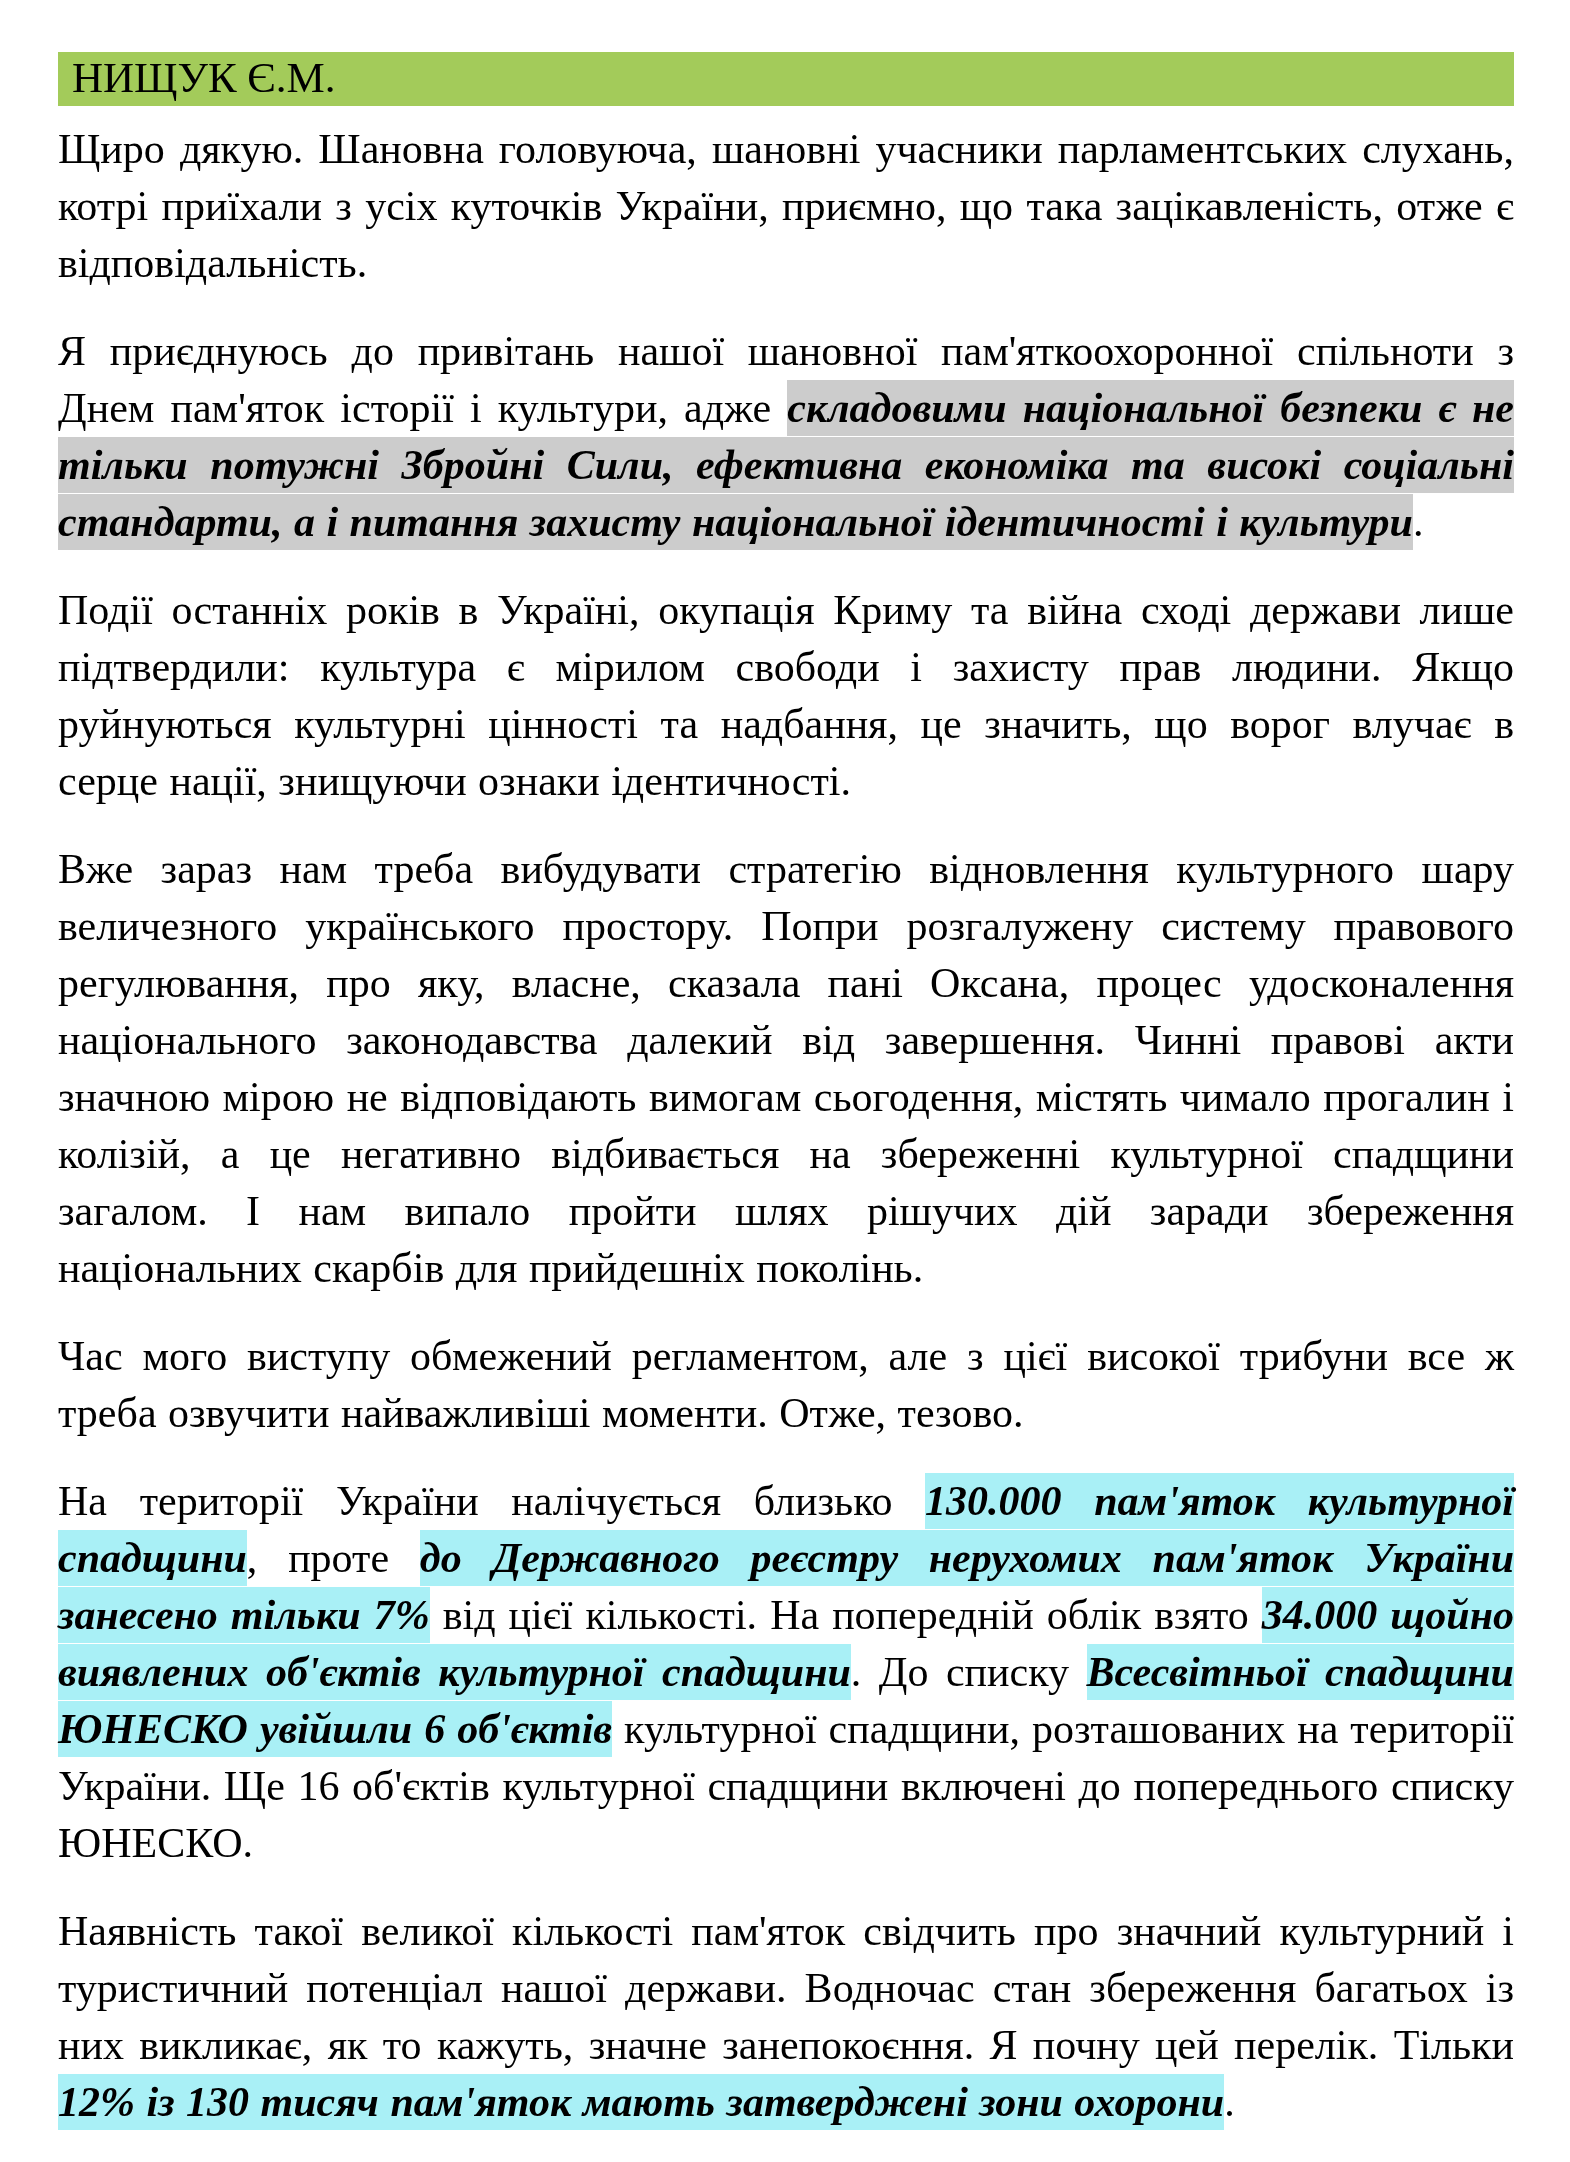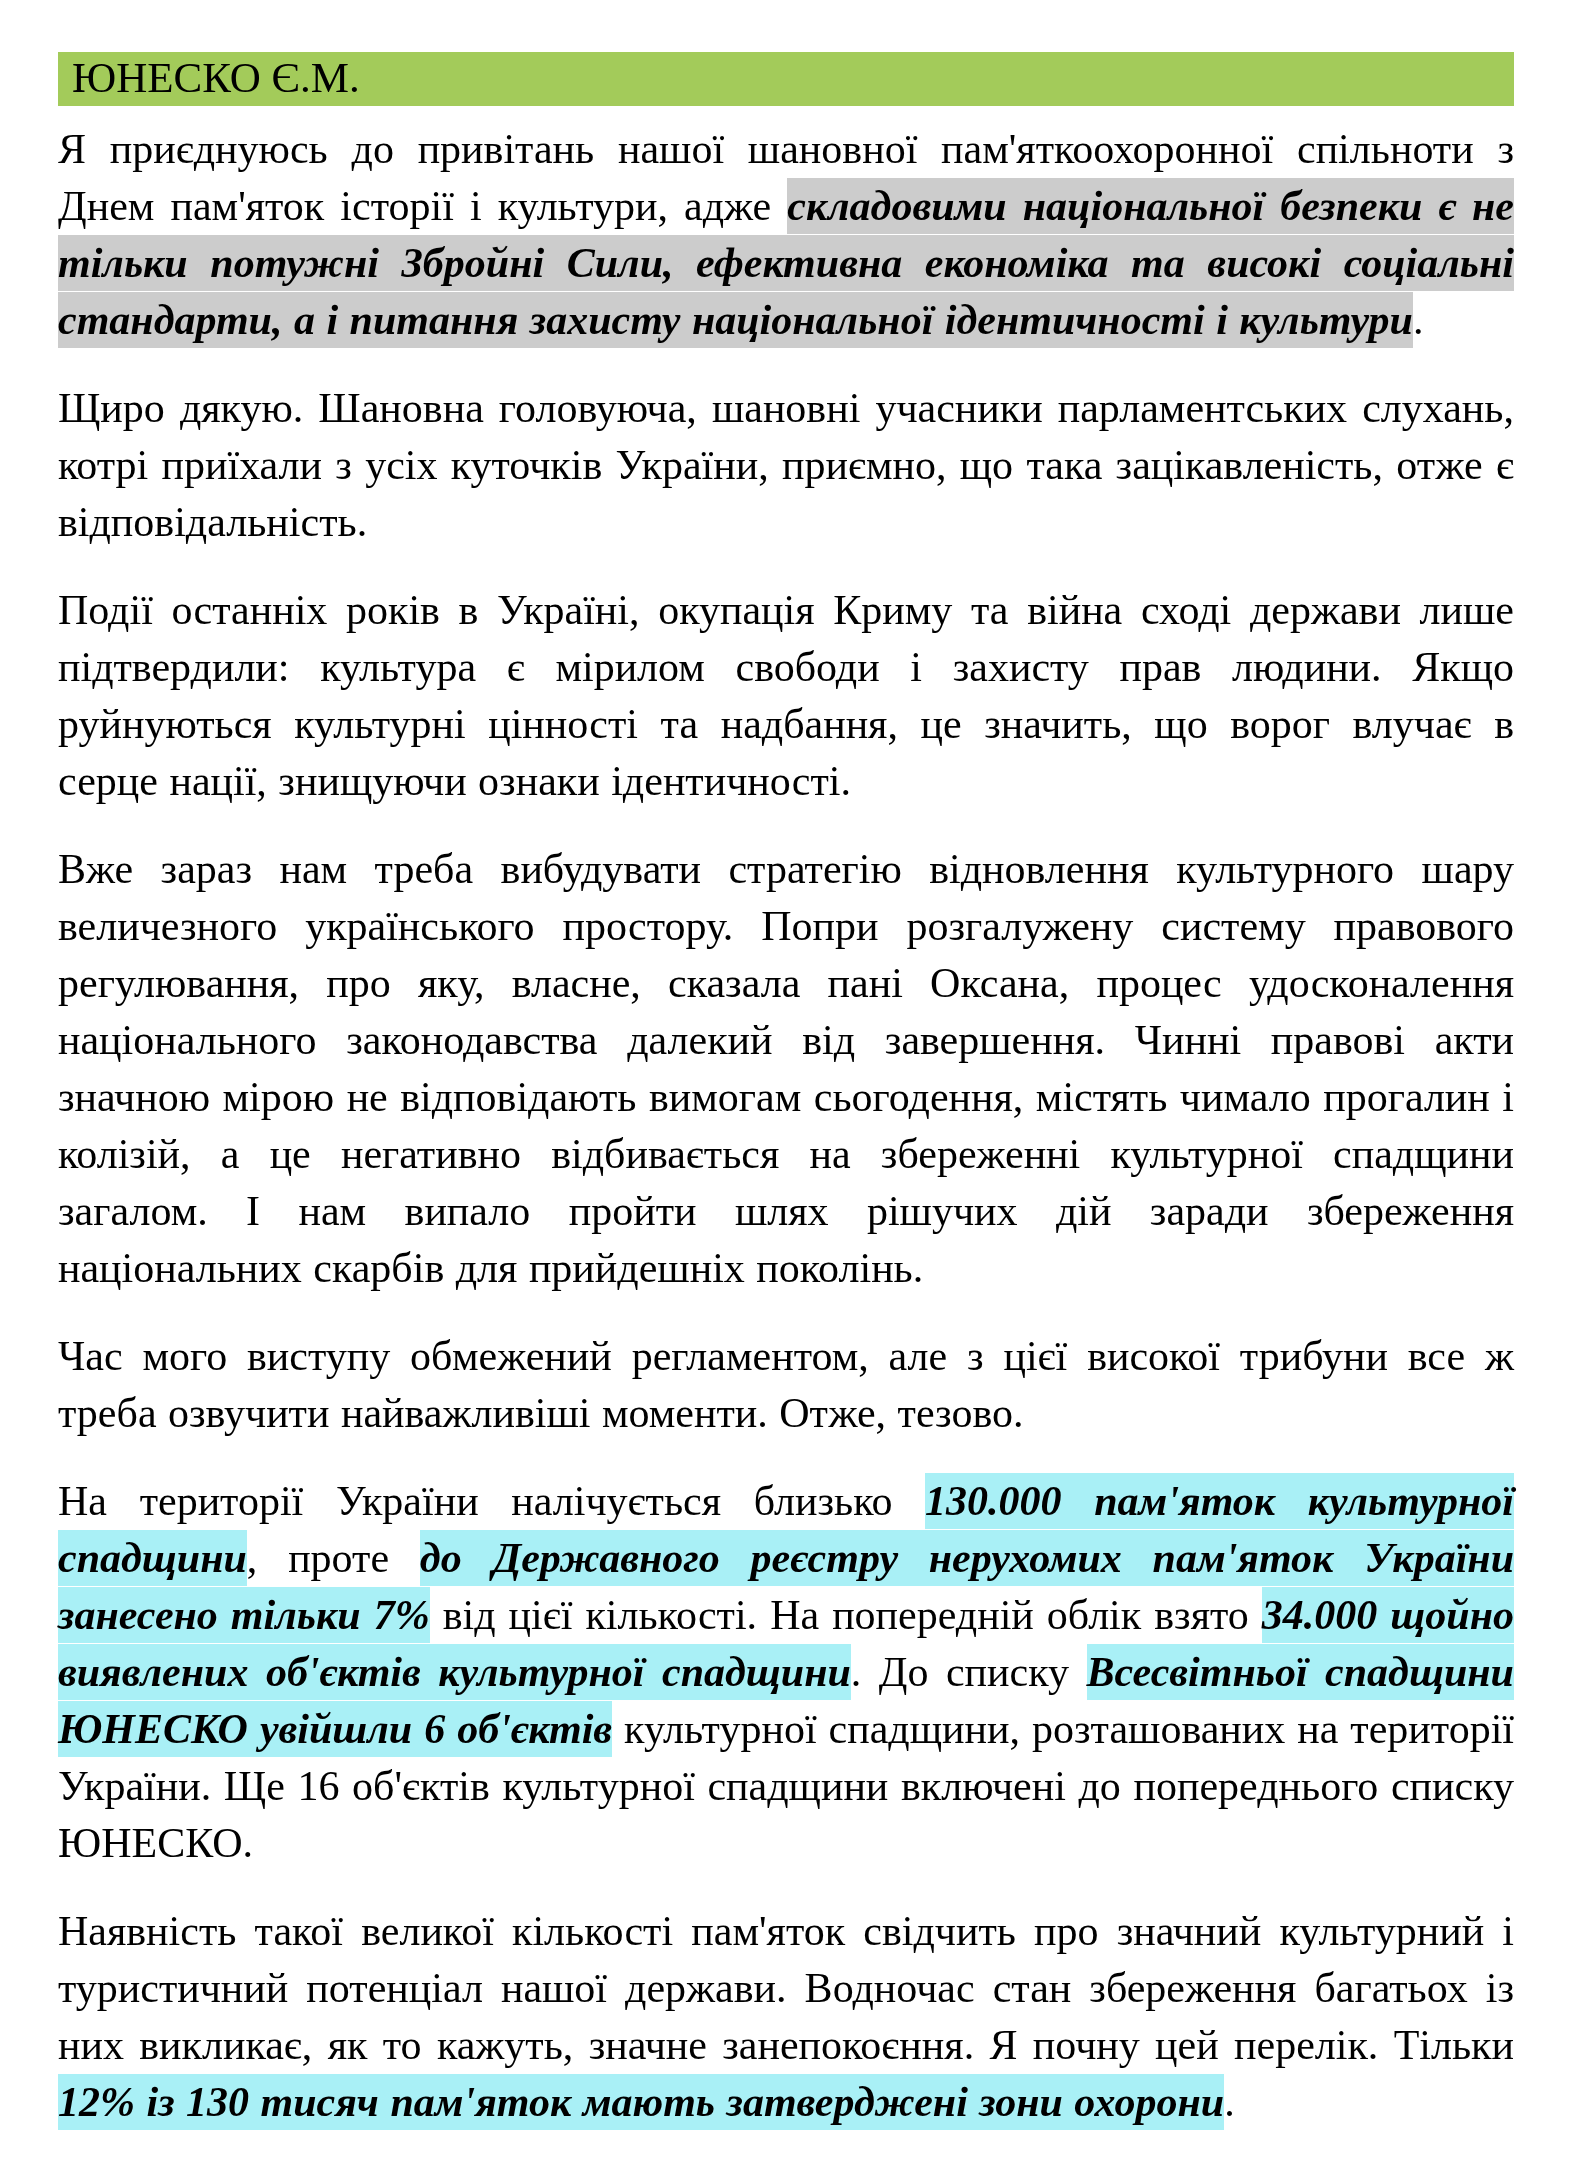--- a/index.html
+++ b/index.html
@@ -41,24 +41,24 @@
     box-decoration-break: clone;
   }
   .hl-gray { background: var(--gray-hl, #CCCCCC); }
   .hl-cyan { background: var(--cyan-hl, #A9F0F6); }
 </style>
 </head>
 <body>
 
 <div class="page">
   <div class="header-bar">
-    <span>ЮНЕСКО Є.М.</span>
+    <span>НИЩУК Є.М.</span>
   </div>
   <div class="doc">
+      <p><span class="run">Щиро дякую. Шановна головуюча, шановні учасники парламентських слухань, котрі приїхали з усіх куточків України, приємно, що така зацікавленість, отже є відповідальність.</span></p>
       <p><span class="run">Я приєднуюсь до привітань нашої шановної пам'яткоохоронної спільноти з Днем пам'яток історії і культури, адже </span><span class="hl hl-gray">складовими національної безпеки є не тільки потужні Збройні Сили, ефективна економіка та високі соціальні стандарти, а і питання захисту національної ідентичності і культури</span><span class="run">.</span></p>
-      <p><span class="run">Щиро дякую. Шановна головуюча, шановні учасники парламентських слухань, котрі приїхали з усіх куточків України, приємно, що така зацікавленість, отже є відповідальність.</span></p>
       <p><span class="run">Події останніх років в Україні, окупація Криму та війна сході держави лише підтвердили: культура є мірилом свободи і захисту прав людини. Якщо руйнуються культурні цінності та надбання, це значить, що ворог влучає в серце нації, знищуючи ознаки ідентичності.</span></p>
       <p><span class="run">Вже зараз нам треба вибудувати стратегію відновлення культурного шару величезного українського простору. Попри розгалужену систему правового регулювання, про яку, власне, сказала пані Оксана, процес удосконалення національного законодавства далекий від завершення. Чинні правові акти значною мірою не відповідають вимогам сьогодення, містять чимало прогалин і колізій, а це негативно відбивається на збереженні культурної спадщини загалом. І нам випало пройти шлях рішучих дій заради збереження національних скарбів для прийдешніх поколінь.</span></p>
       <p><span class="run">Час мого виступу обмежений регламентом, але з цієї високої трибуни все ж треба озвучити найважливіші моменти. Отже, тезово.</span></p>
       <p><span class="run">На території України налічується близько </span><span class="hl hl-cyan">130.000 пам'яток культурної спадщини</span><span class="run">, проте </span><span class="hl hl-cyan">до Державного реєстру нерухомих пам'яток України занесено тільки 7%</span><span class="run"> від цієї кількості. На попередній облік взято </span><span class="hl hl-cyan">34.000 щойно виявлених об'єктів культурної спадщини</span><span class="run">. До списку </span><span class="hl hl-cyan">Всесвітньої спадщини ЮНЕСКО увійшли 6 об'єктів</span><span class="run"> культурної спадщини, розташованих на території України. Ще 16 об'єктів культурної спадщини включені до попереднього списку ЮНЕСКО.</span></p>
       <p><span class="run">Наявність такої великої кількості пам'яток свідчить про значний культурний і туристичний потенціал нашої держави. Водночас стан збереження багатьох із них викликає, як то кажуть, значне занепокоєння. Я почну цей перелік. Тільки </span><span class="hl hl-cyan">12% із 130 тисяч пам'яток мають затверджені зони охорони</span><span class="run">.</span></p>
     </div>
 </div>
 
 </body></html>

